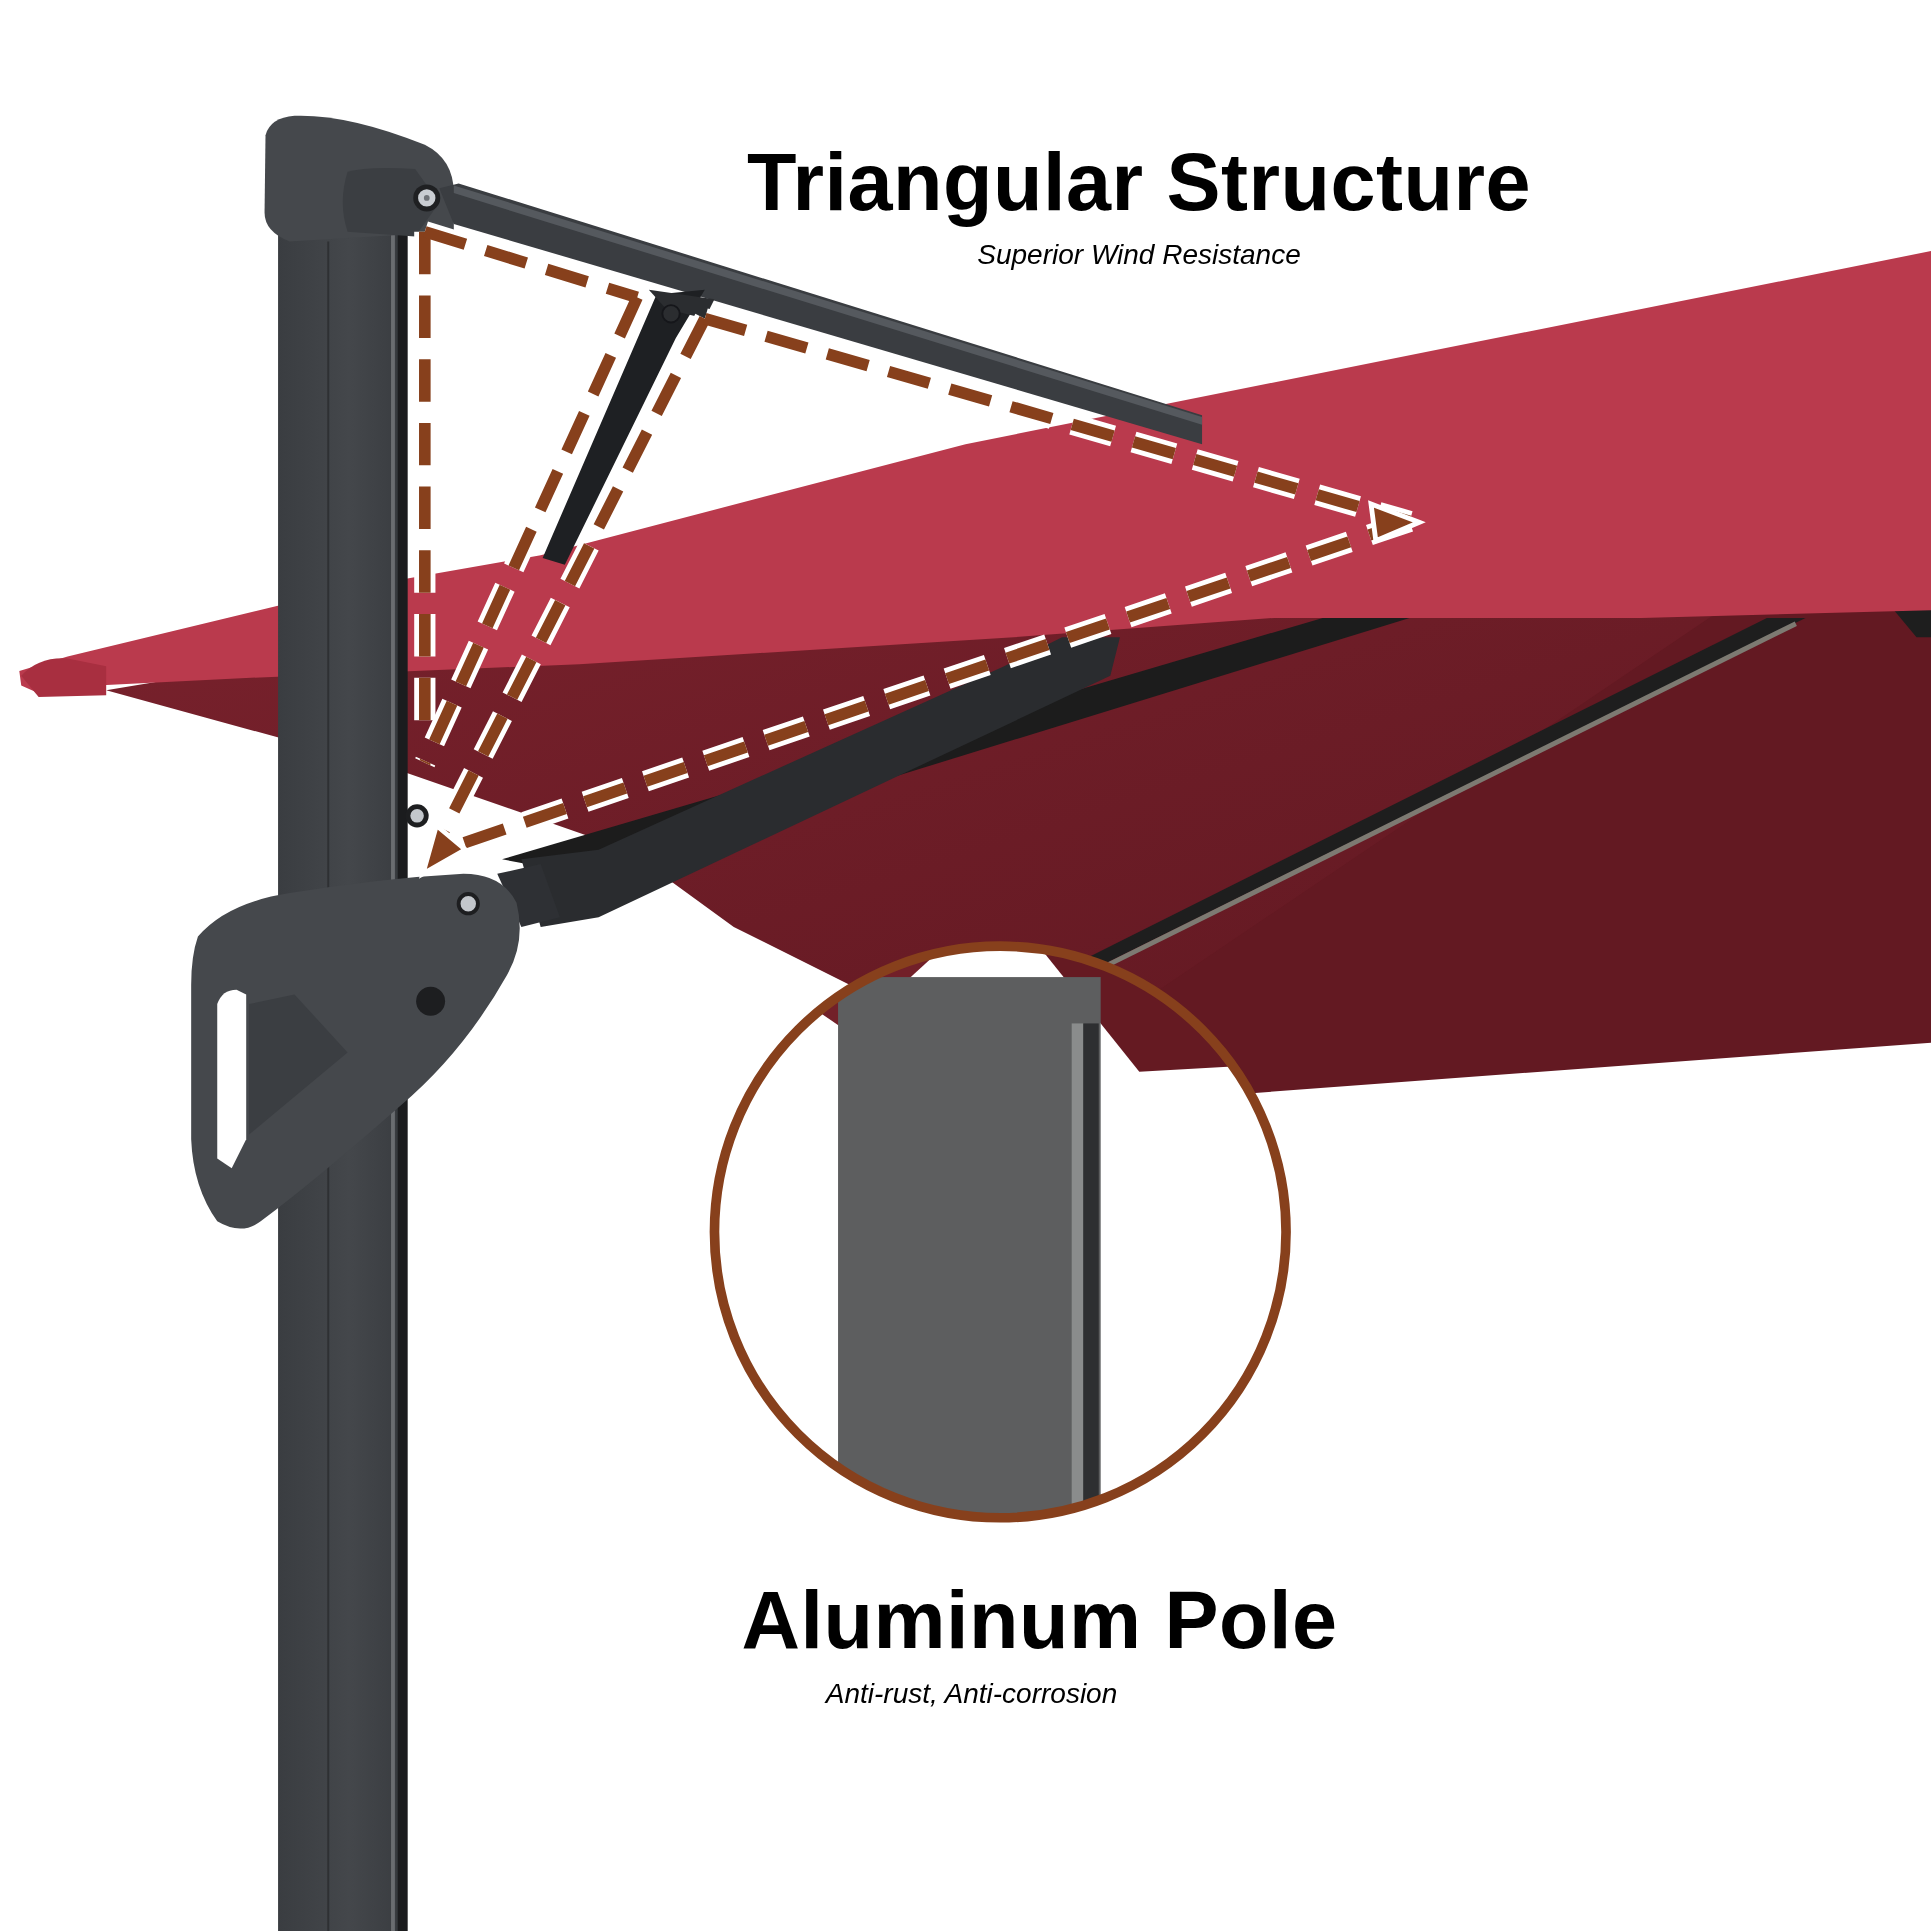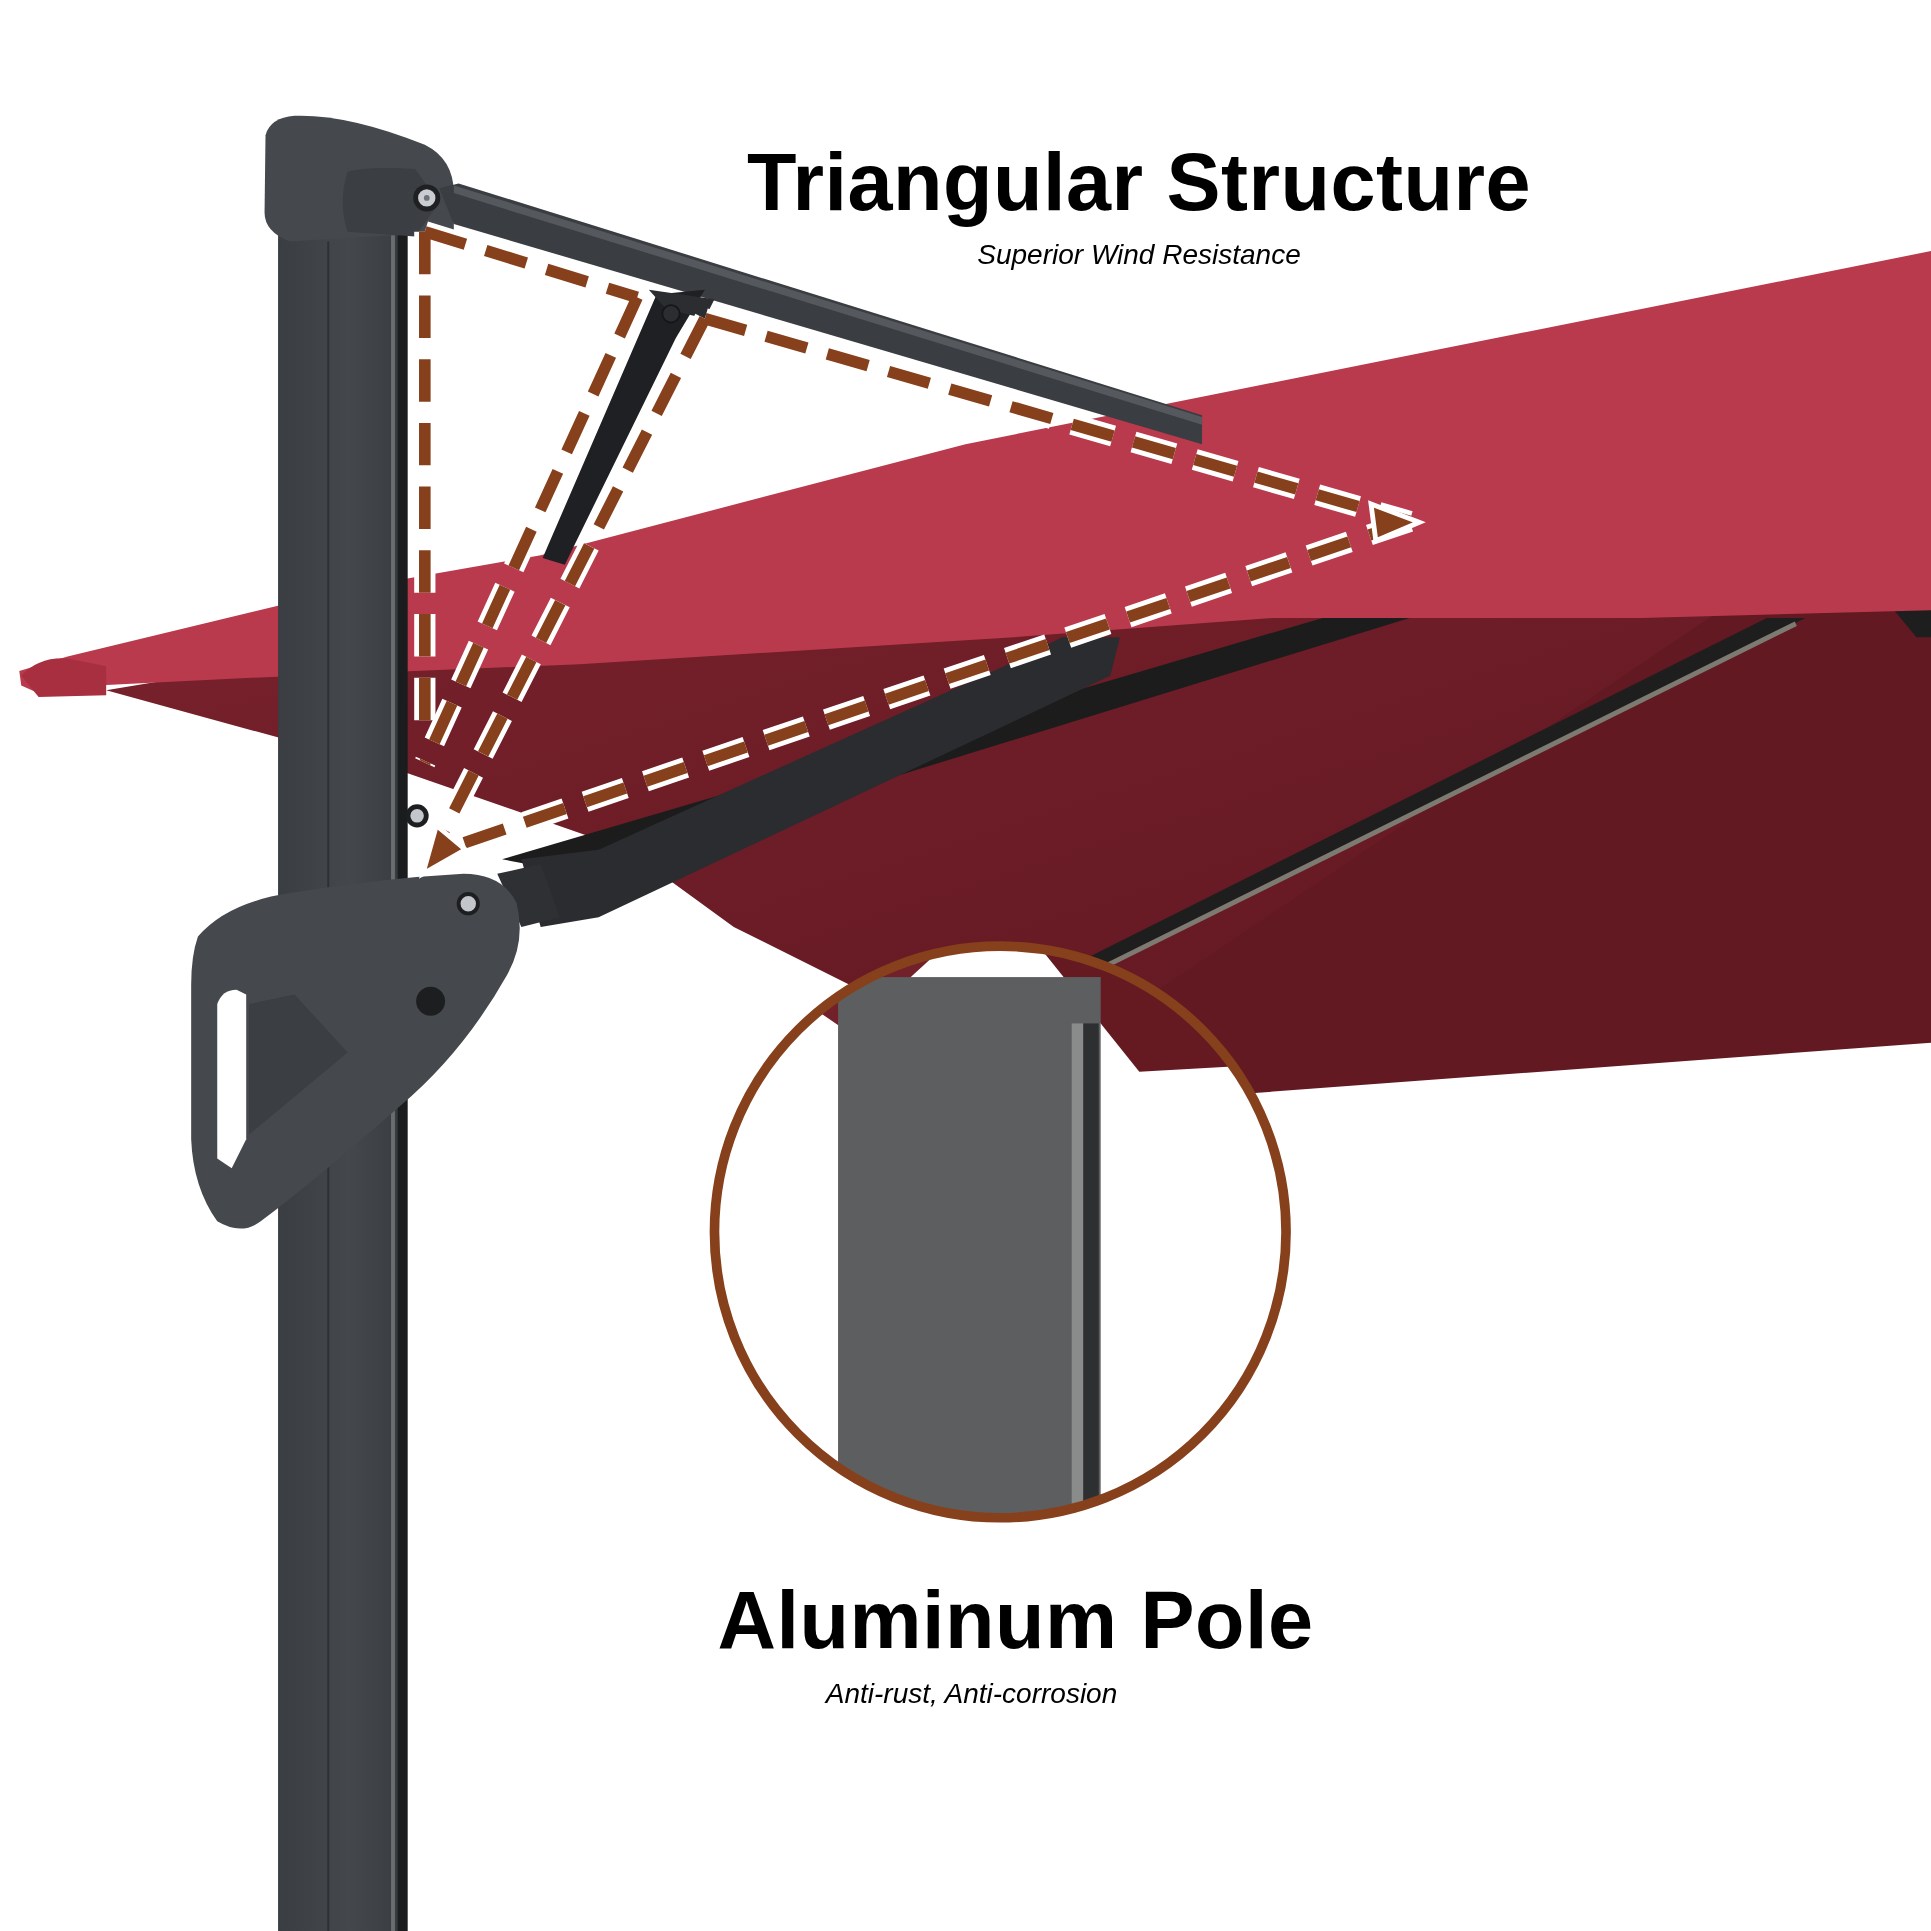--- a/index.html
+++ b/index.html
@@ -3,21 +3,21 @@
   <meta charset="utf-8">
   <style>
     html, body { margin: 0; padding: 0; background: #ffffff; }
     body { width: 1931px; height: 1931px; position: relative; overflow: hidden; font-family: "Liberation Sans", sans-serif; }
     #scene { position: absolute; left: 0; top: 0; width: 1931px; height: 1931px; }
     .label { position: absolute; text-align: center; color: #000; white-space: nowrap; }
     .title { font-weight: 700; font-size: 81px; letter-spacing: 0.5px; }
     .subtitle { font-weight: 400; font-size: 28px; font-style: italic; }
     #feature-1-title { left: 714px; top: 136px; width: 850px; }
     #feature-1-subtitle { left: 714px; top: 239px; width: 850px; }
-    #feature-2-title { left: 644px; top: 1574px; width: 743px; }
+    #feature-2-title { left: 668px; top: 1574px; width: 743px; }
     #feature-2-subtitle { left: 600px; top: 1678px; width: 743px; }
   </style>
 </head>
 <body>
 
 <svg id="scene" viewBox="0 0 2000 2000" xmlns="http://www.w3.org/2000/svg">
   <defs>
     <clipPath id="insetClip">
         <circle cx="1036" cy="1276" r="292"></circle>
       </clipPath>

